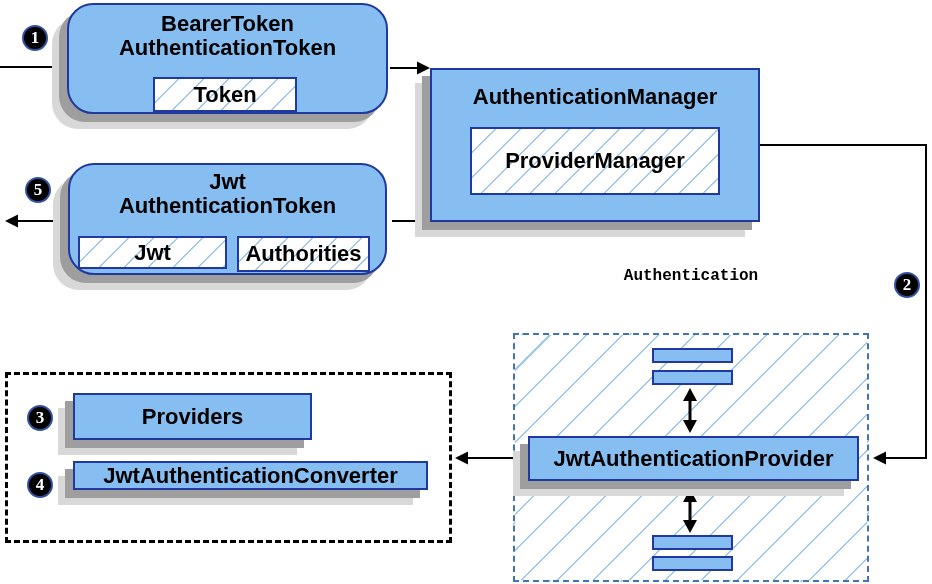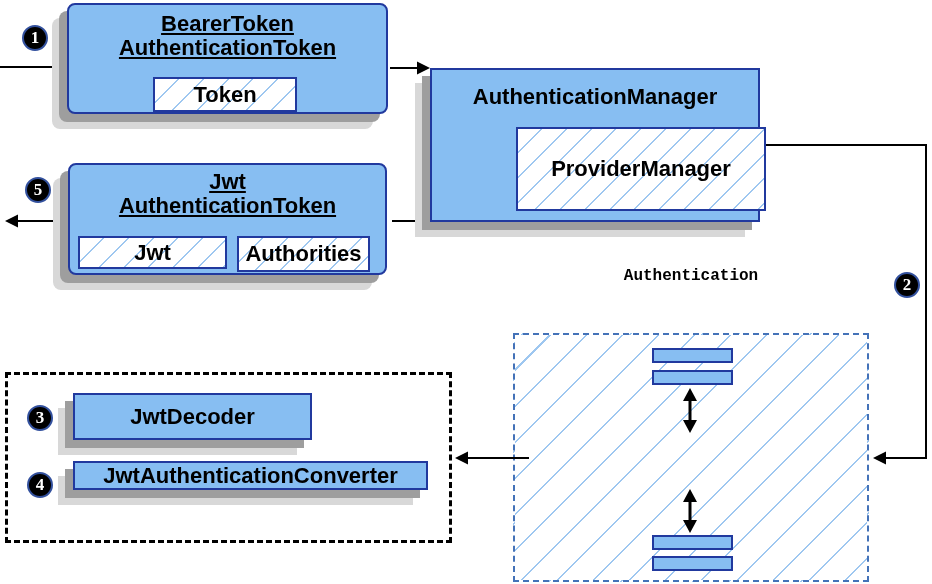--- a/index.html
+++ b/index.html
@@ -27,42 +27,42 @@
     border:2px solid var(--box-border);
     color:var(--text);
     font-weight:bold;
     font-size:22px;
     text-align:center;
     z-index:3;
   }
   .shadowed{
     box-shadow:-8px 8px 0 0 var(--shadow-dark), -15px 15px 0 0 var(--shadow-light);
   }
-  .rounded{border-radius:8px;text-decoration:underline;}
+  .rounded{border-radius:26px;}
   .titles{padding-top:7px;line-height:24px;}
   .centered{display:flex;align-items:center;justify-content:center;}
   .hatched{
     background:repeating-linear-gradient(135deg,#ffffff 0px,#ffffff 16px,var(--hatch-line) 16px,var(--hatch-line) 17.5px);
   }
   .field{
     position:absolute;
     border:2px solid var(--box-border);
     font-weight:bold;
     font-size:22px;
     color:var(--text);
     z-index:4;
     display:flex;align-items:center;justify-content:center;
   }
 
   
   .bearer-box{left:67px;top:3px;width:321px;height:111px;}
   .token-field{left:153px;top:77px;width:144px;height:35px;text-align:right;}
 
   .authmanager-box{left:430px;top:68px;width:330px;height:154px;padding-top:15px;line-height:24px;}
-  .providermanager-field{left:470px;top:127px;width:250px;height:84px;margin-left:46px;}
+  .providermanager-field{left:470px;top:127px;width:250px;height:68px;}
 
   .jwt-box{left:68px;top:163px;width:319px;height:112px;padding-top:5px;}
   .jwt-field{left:78px;top:236px;width:149px;height:33px;}
   .authorities-field{left:237px;top:236px;width:133px;height:36px;}
 
   .providers-group{
     position:absolute;left:513px;top:333px;width:356px;height:249px;
     border:2px dashed var(--dashed-blue);
     background:repeating-linear-gradient(135deg,#ffffff 0px,#ffffff 24px,var(--hatch-line) 24px,var(--hatch-line) 25.5px);
     z-index:1;
@@ -185,23 +185,26 @@
 
   <div class="providers-label">
     <div>Authentication</div>
   </div>
 
   <div class="stub-bar bar-1"></div>
   <div class="stub-bar bar-2"></div>
   <div class="stub-bar bar-3"></div>
   <div class="stub-bar bar-4"></div>
 
+  <div class="node shadowed centered provider-box">
+    <span>JwtAuthenticationProvider</span>
+  </div>
 
   <div class="node shadowed centered decoder-box">
-    <span>JwtDecoder</span>
+    <span>Providers</span>
   </div>
   <div class="node shadowed centered converter-box">
     <span>JwtAuthenticationConverter</span>
   </div>
 
   <div class="badge badge-1">1</div>
   <div class="badge badge-2">2</div>
   <div class="badge badge-3">3</div>
   <div class="badge badge-4">4</div>
   <div class="badge badge-5">5</div>

